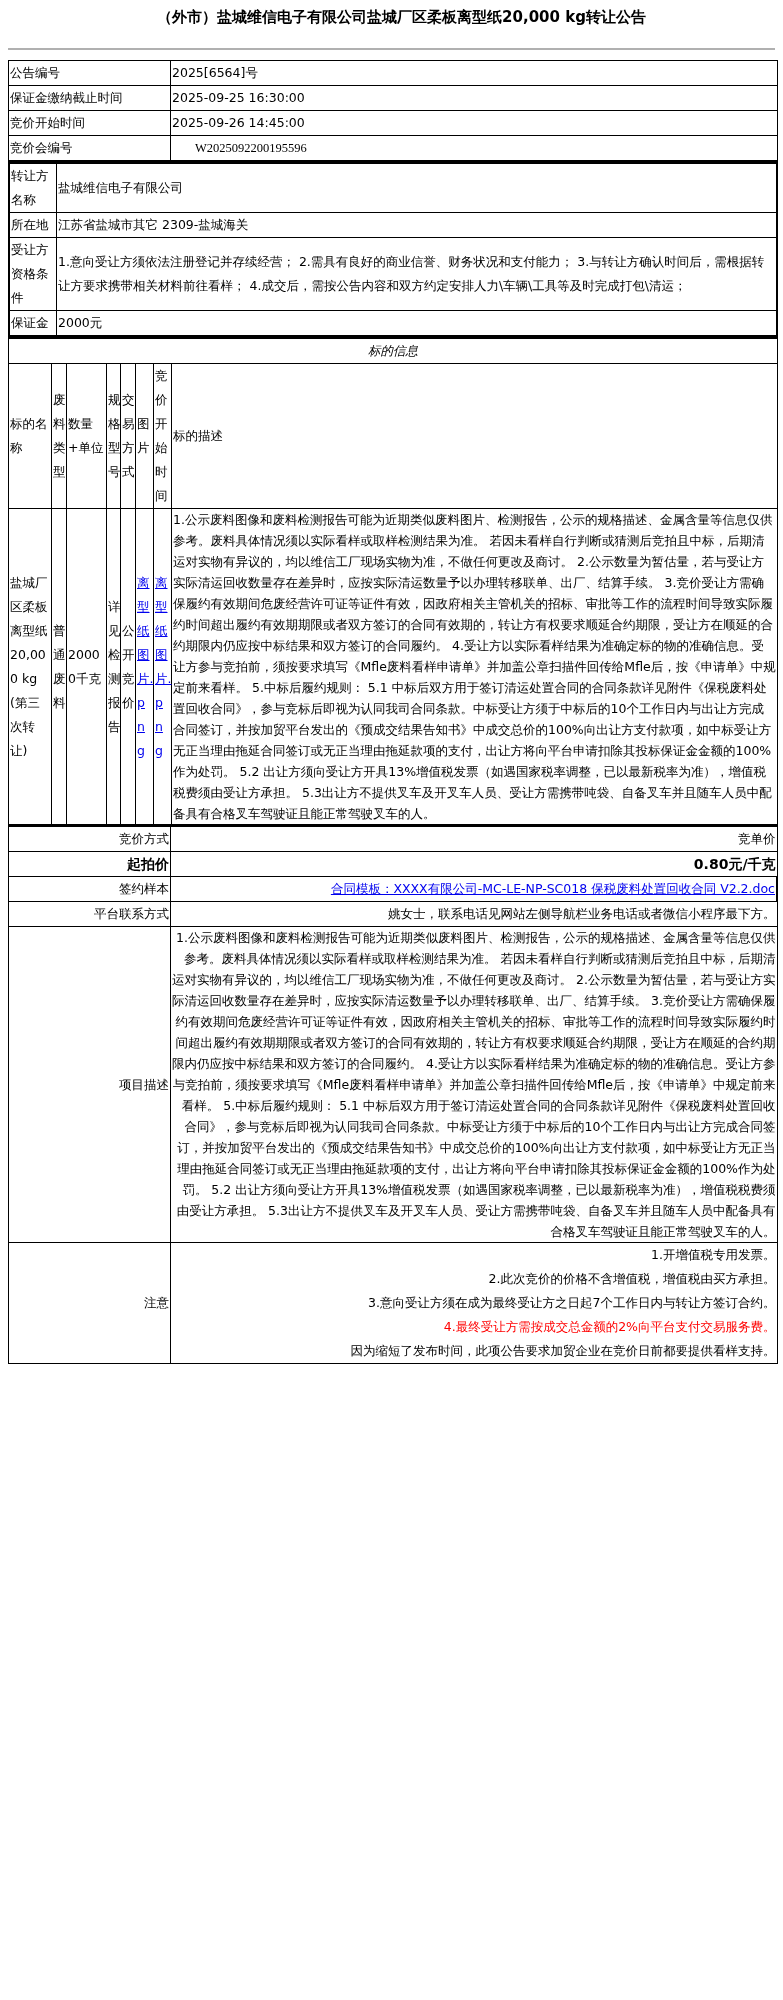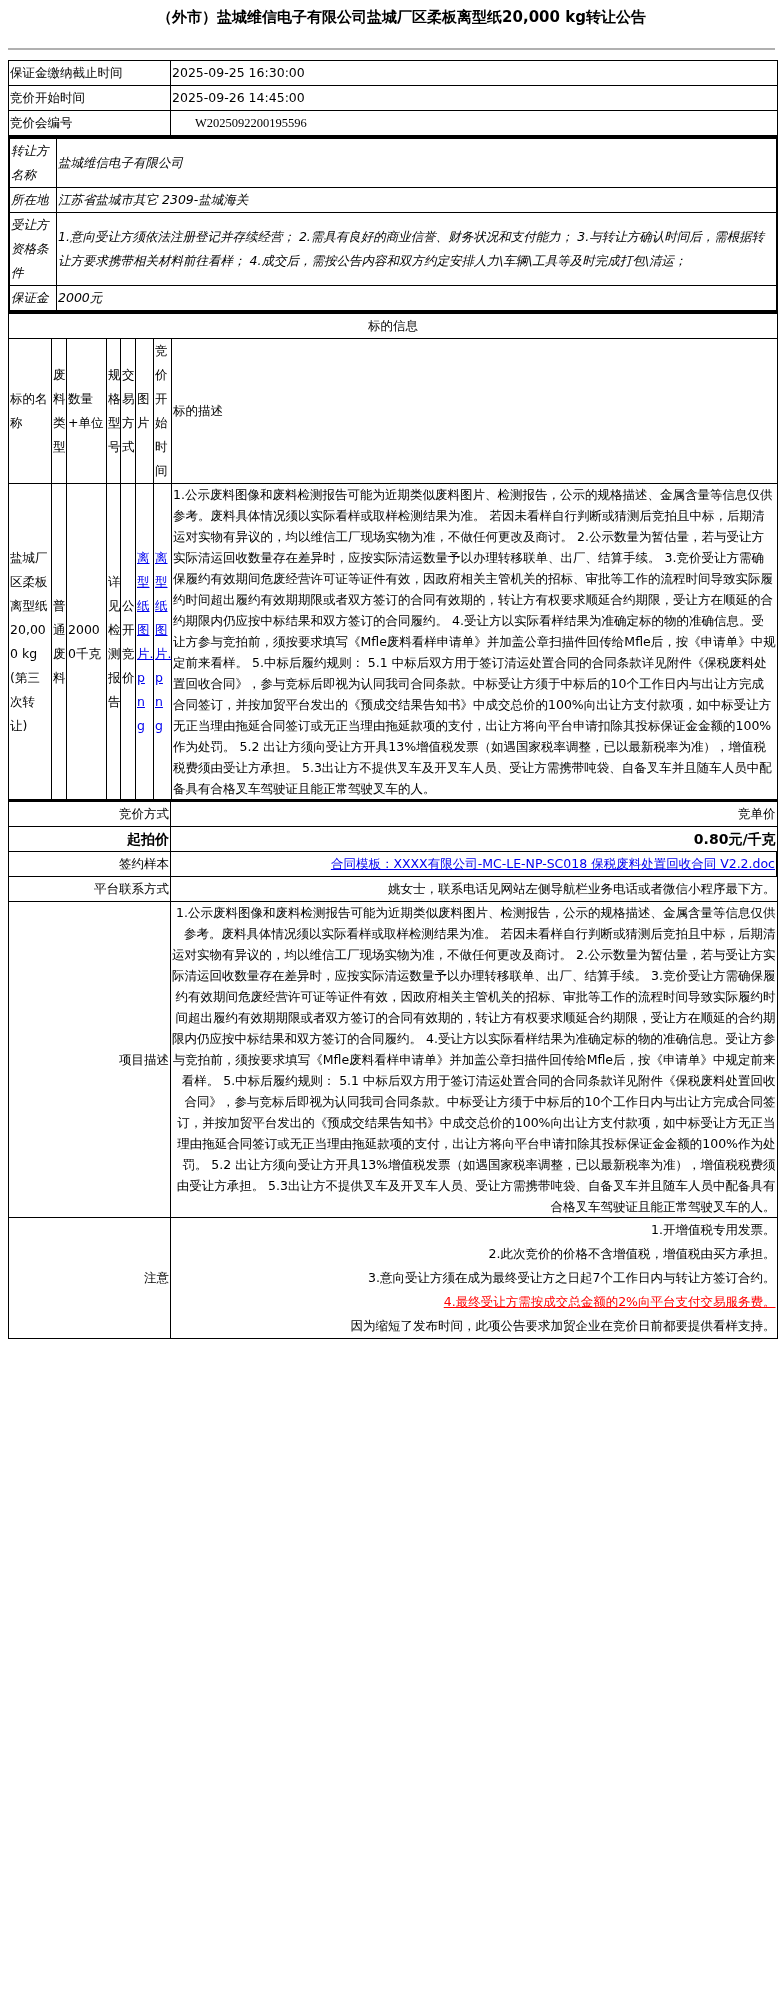--- a/index.html
+++ b/index.html
@@ -35,38 +35,42 @@
   td {
     border: 1px solid #000;
     padding: 0 1px;
     vertical-align: middle;
     line-height: 24px;
     word-break: break-all;
   }
   .t1 td { height: 24px; }
   .t1 td.k { width: 159px; }
   .t1 { border: 1px solid #000; }
-  .t2 { border: 2px solid #000; border-top: 3px solid #000; font-style: italic; }
+  .t2 { border: 2px solid #000; border-top: 3px solid #000; }
   .t2 td.k { width: 44px; line-height: 24px; }
-  .center { text-align: center; }
+  .center { text-align: center; font-style: italic; }
   .lnk { color: #0000ee; text-decoration: underline; }
   .bold { font-weight: bold; font-size: 14px; }
-  .red { color: #ff0000; text-decoration: underline; }
+  .red { color: #ff0000; }
   .desc { line-height: 21px; }
   .t3 { border: 1px solid #000; }
   .sample { border-right: 2px solid #000; }
 </style>
 </head>
 <body>
 
 <div class="title">（外市）盐城维信电子有限公司盐城厂区柔板离型纸20,000 kg转让公告</div>
 <div class="hr"></div>
 
 <table class="t1">
   <tbody>
+      <tr>
+    <td class="k">公告编号</td>
+    <td>2025[6564]号</td>
+  </tr>
   <tr>
     <td class="k">保证金缴纳截止时间</td>
     <td>2025-09-25 16:30:00</td>
   </tr>
   <tr>
     <td class="k">竞价开始时间</td>
     <td>2025-09-26 14:45:00</td>
   </tr>
   <tr>
     <td class="k">竞价会编号</td>

